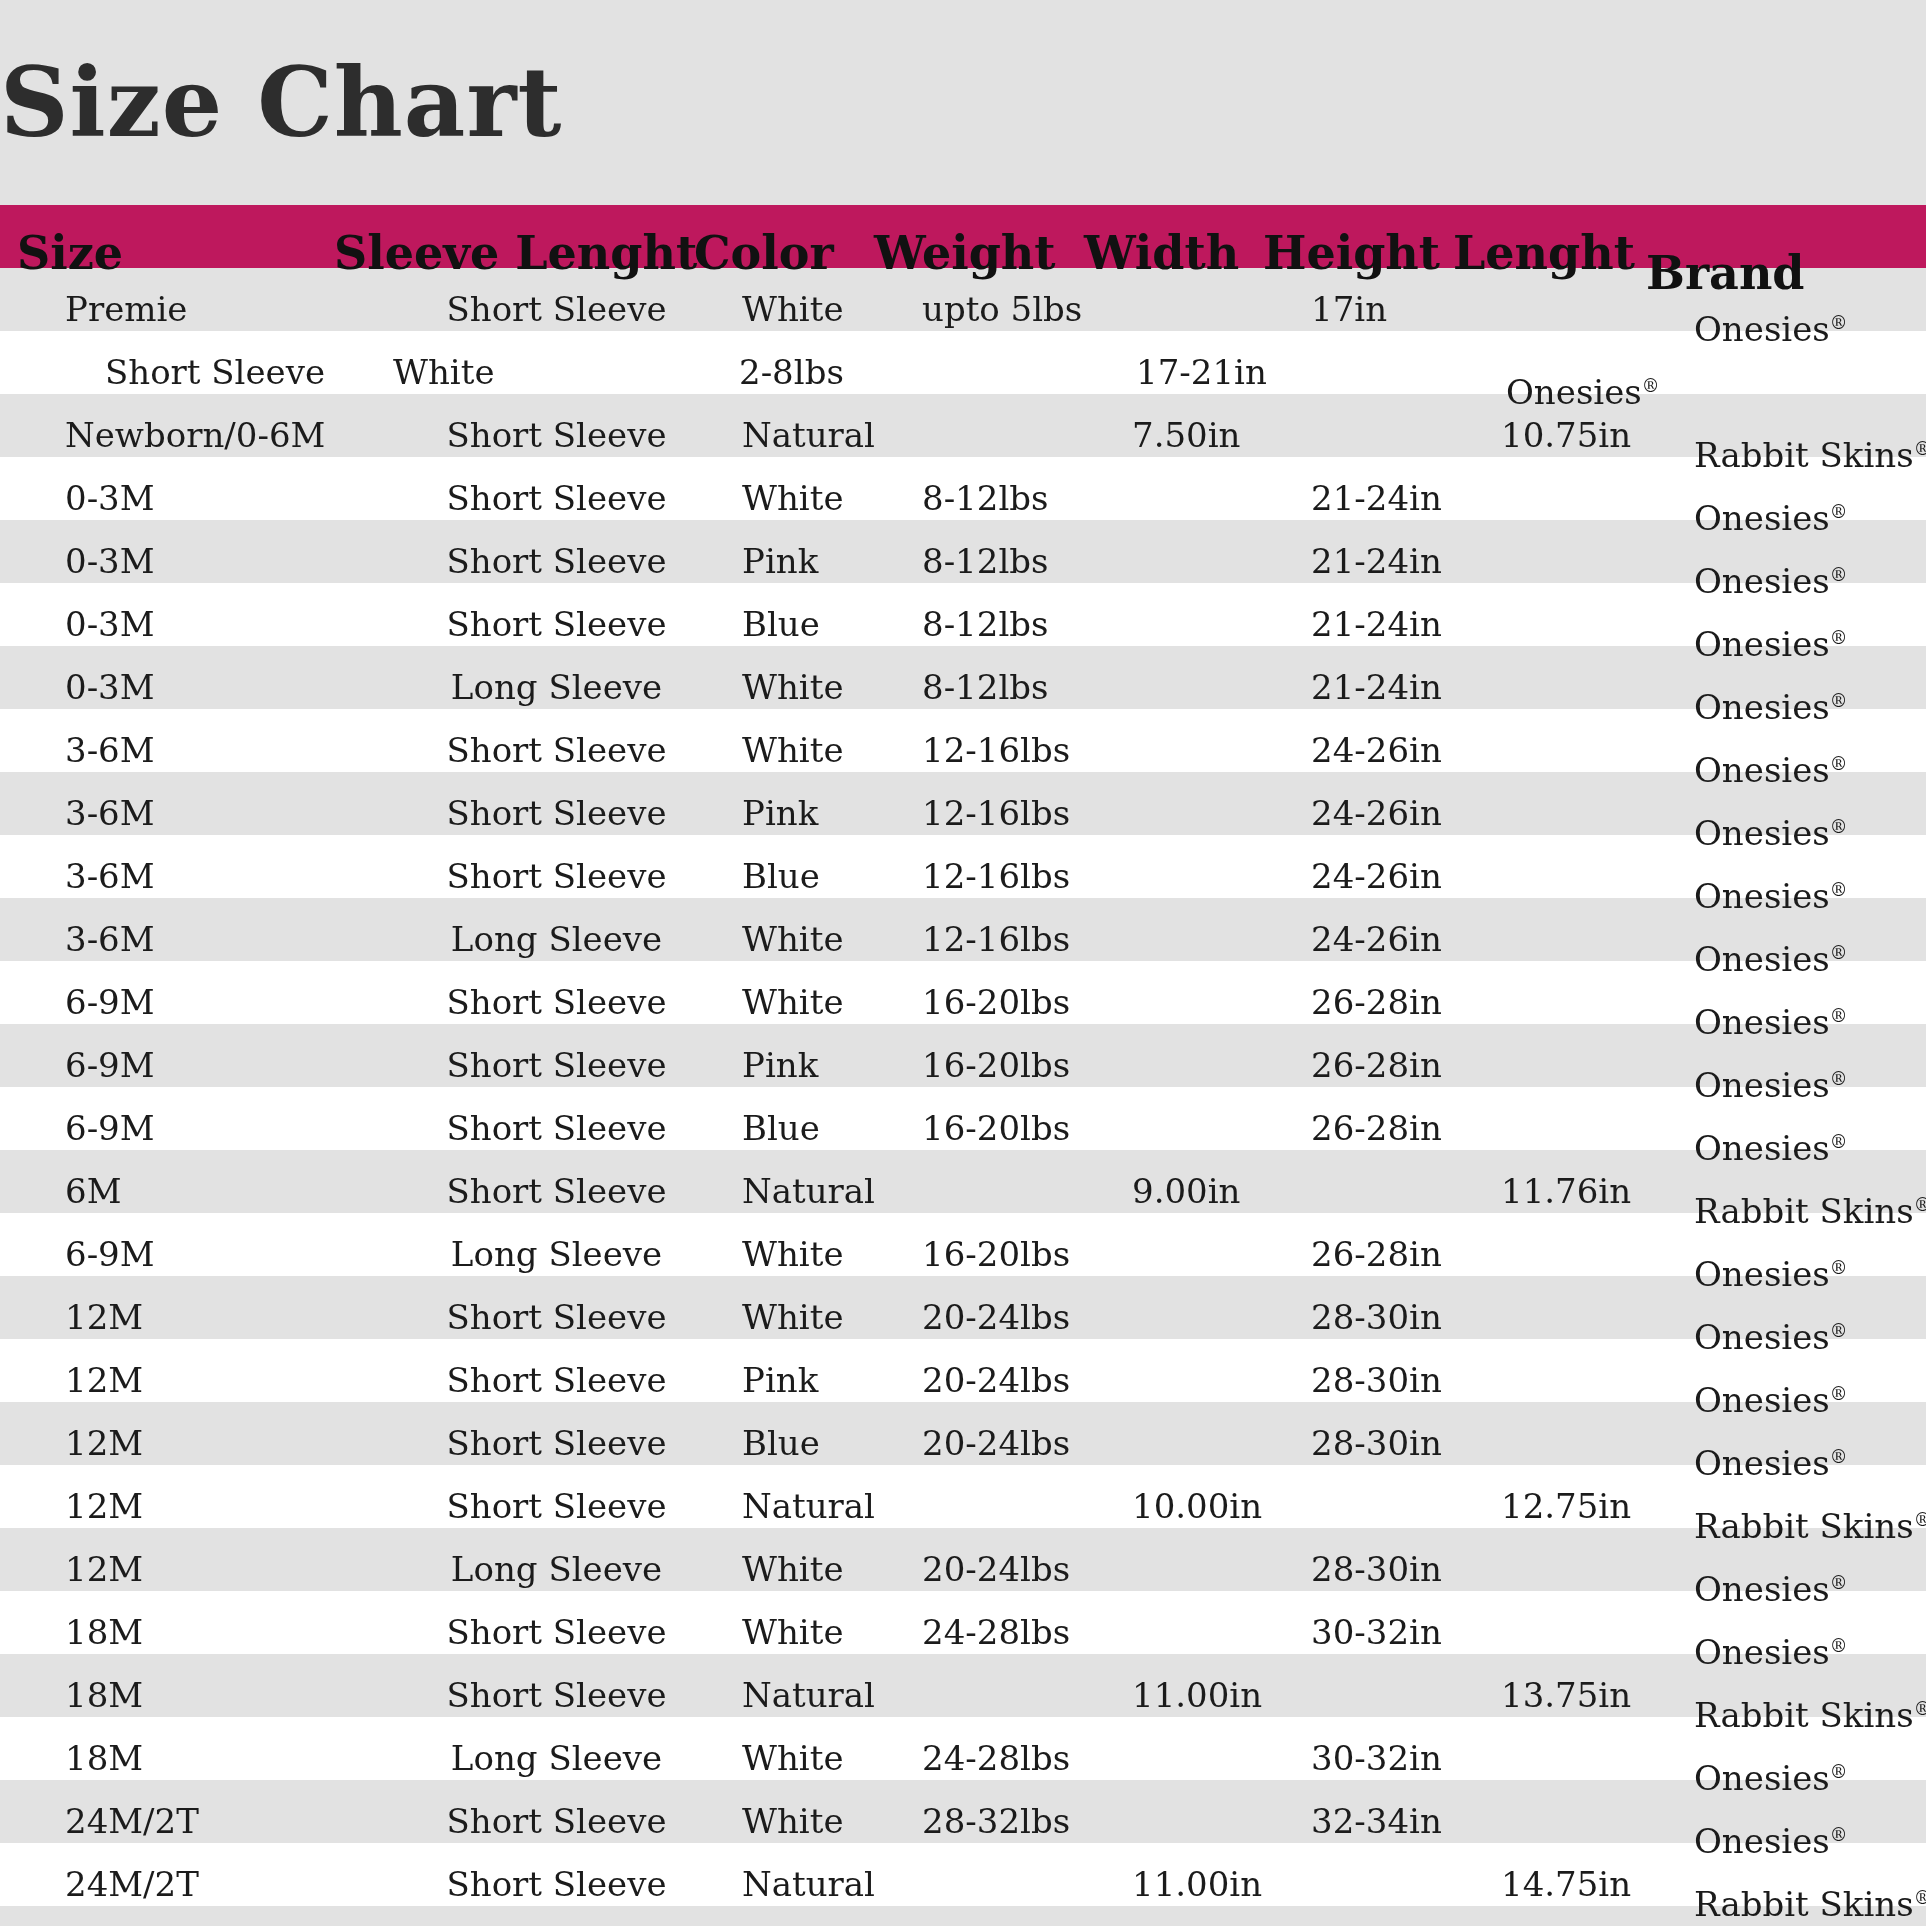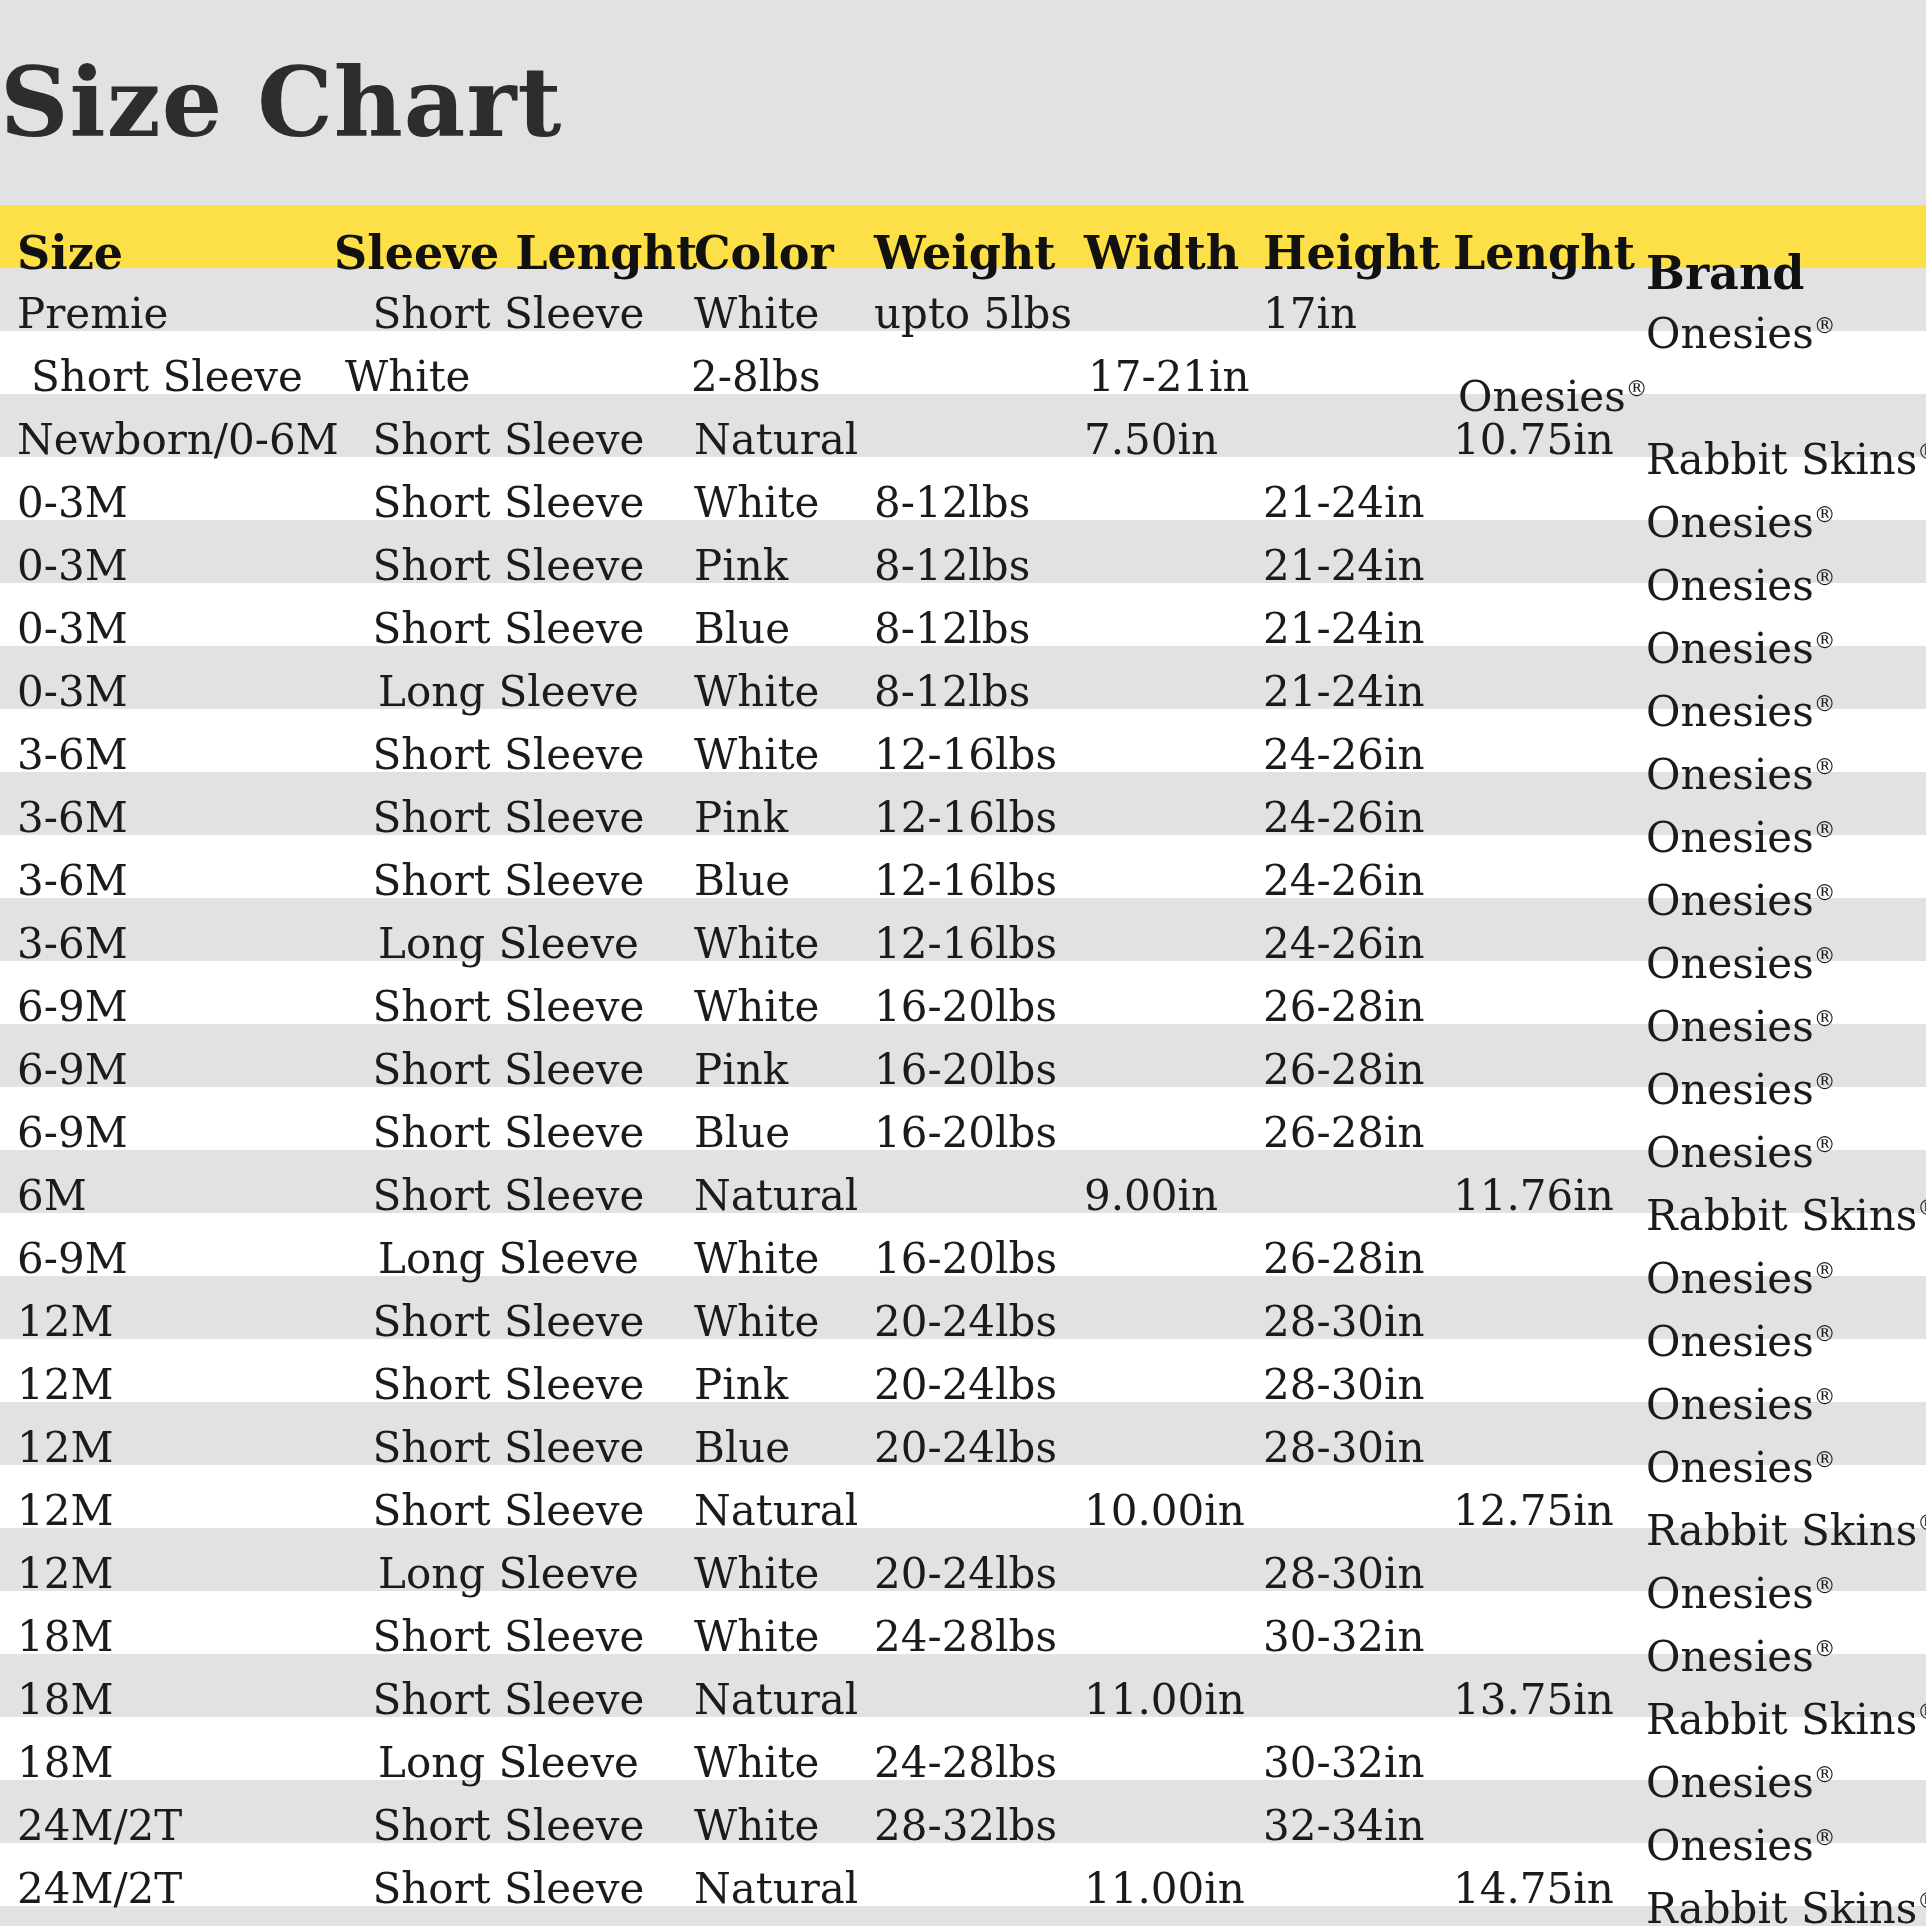--- a/index.html
+++ b/index.html
@@ -23,29 +23,30 @@
     letter-spacing:1px;
   }
   .grid-row{
     display:grid;
     grid-template-columns:334px 349px 183px 208px 175px 196px 188px 293px;
     align-items:center;
     white-space:nowrap;
   }
   .header-row{
     height:63px;
-    background:#fde047;
+    background:#be185d;
     font-weight:700;
     font-size:46px;
     color:#111111;
   }
   .data-row{
     height:63px;
-    font-size:42px;
+    font-size:34px;
     background:#ffffff;
+    padding-left:48px;
   }
   .data-row.striped{background:#e2e2e2;}
   
   .c0{padding-left:17px;}
   .c1{text-align:center;}
   .c2{padding-left:11px;}
   .c3{padding-left:8px;}
   .c4{padding-left:10px;}
   .c5{padding-left:14px;}
   .c6{padding-left:8px;}

